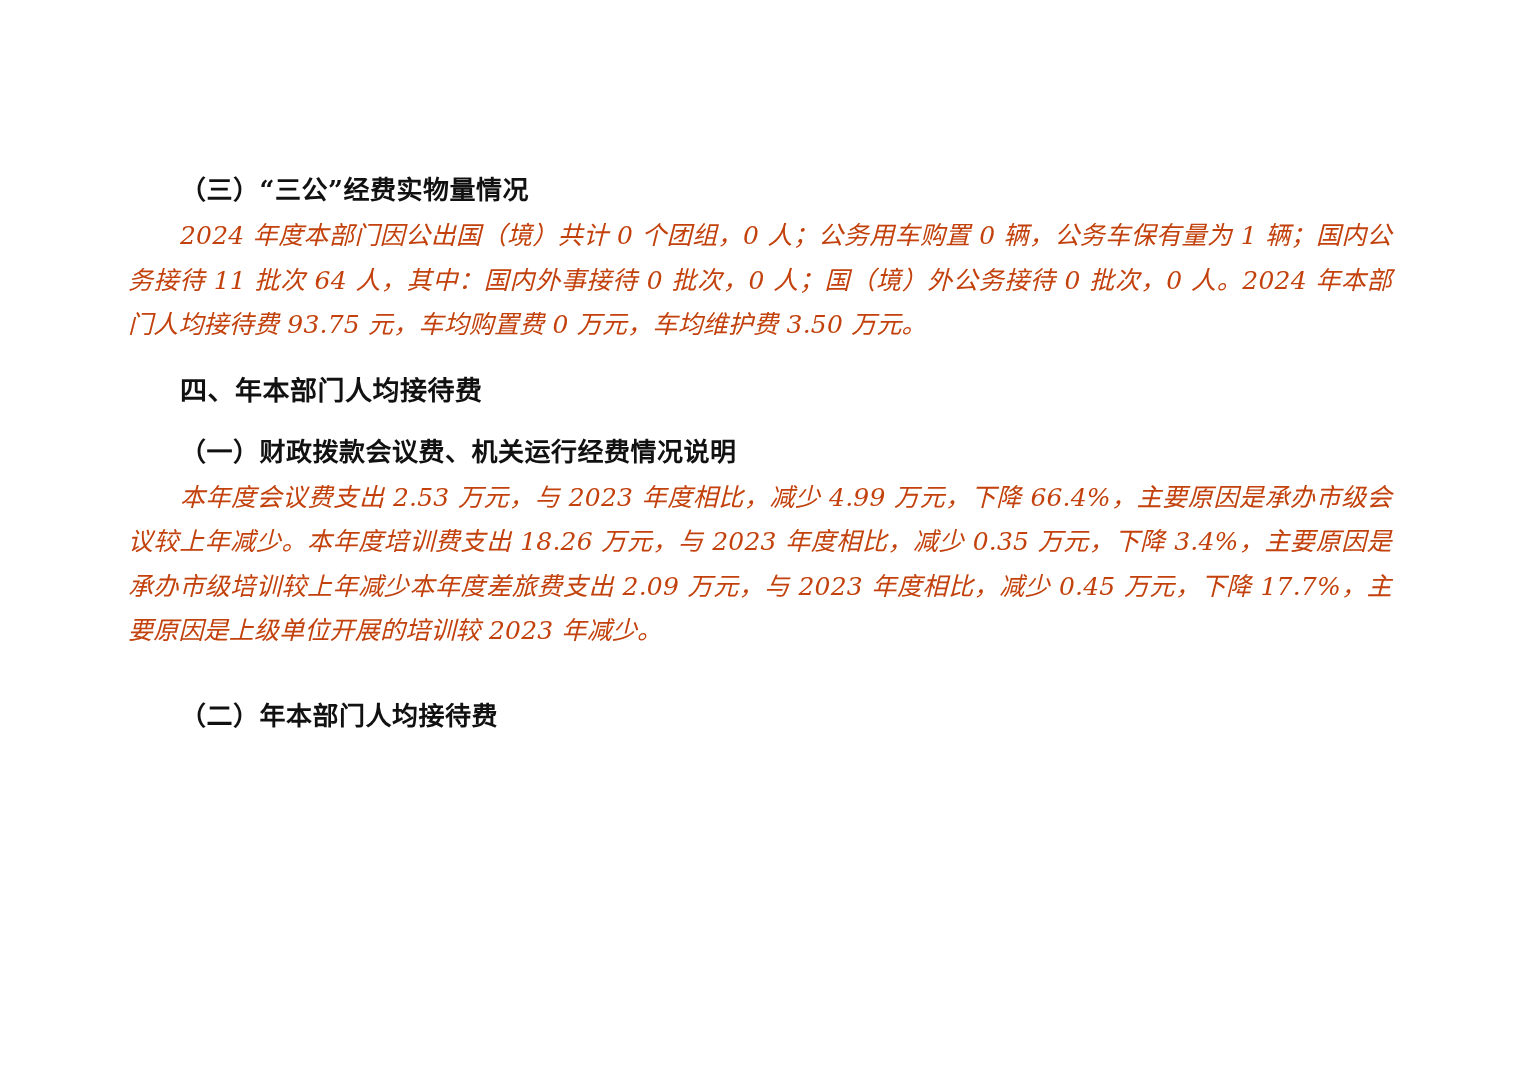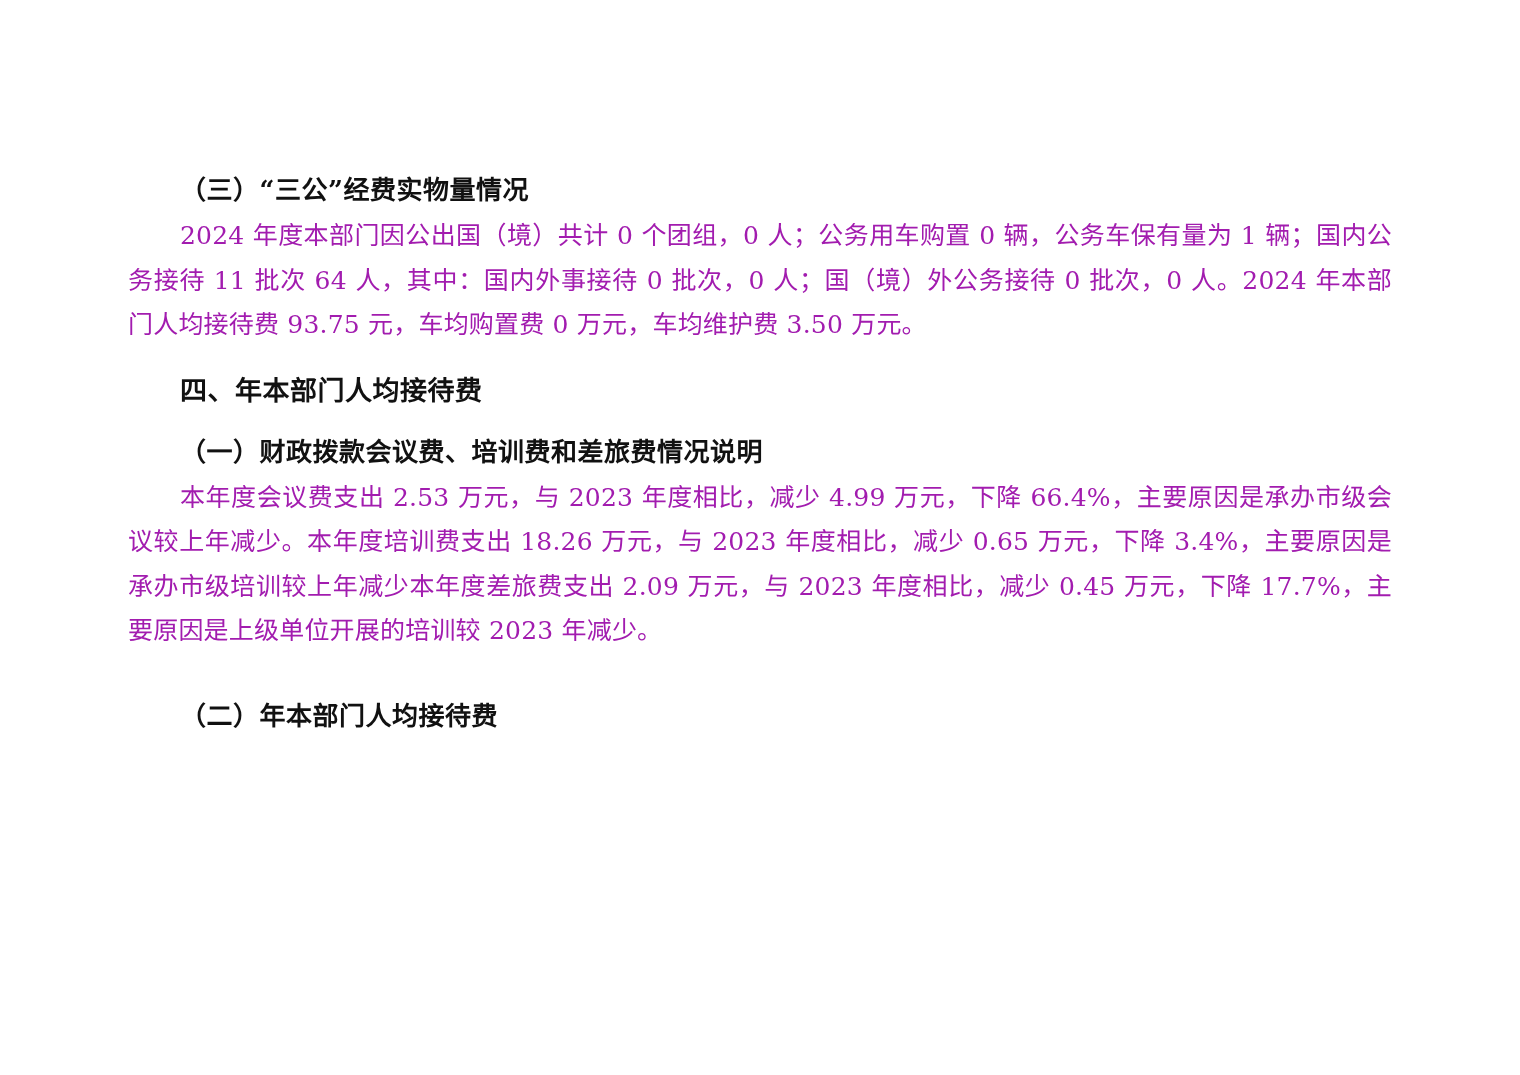--- a/index.html
+++ b/index.html
@@ -45,40 +45,41 @@
     margin-bottom: 4px;
   }
   p.para {
     font-size: 25px;
     line-height: 1.78;
     margin: 0 0 4px 0;
     text-indent: 52px;
     text-align: justify;
     text-justify: inter-ideograph;
     letter-spacing: 0.2px;
-    color: #a21caf;
+    color: #c2410c;
+    font-style: italic;
   }
   .block-gap {
     height: 18px;
   }
 </style>
 </head>
 <body>
 
 <div class="page">
   <div class="doc-body">
 
     <h3 class="heading heading-sub">（三）“三公”经费实物量情况</h3>
 
     <p class="para">2024 年度本部门因公出国（境）共计 0 个团组，0 人；公务用车购置 0 辆，公务车保有量为 1 辆；国内公务接待 11 批次 64 人，其中：国内外事接待 0 批次，0 人；国（境）外公务接待 0 批次，0 人。2024 年本部门人均接待费 93.75 元，车均购置费 0 万元，车均维护费 3.50 万元。</p>
 
     <h2 class="heading heading-2">四、年本部门人均接待费</h2>
 
-    <h3 class="heading heading-sub">（一）财政拨款会议费、培训费和差旅费情况说明</h3>
+    <h3 class="heading heading-sub">（一）财政拨款会议费、机关运行经费情况说明</h3>
 
-    <p class="para">本年度会议费支出 2.53 万元，与 2023 年度相比，减少 4.99 万元，下降 66.4%，主要原因是承办市级会议较上年减少。本年度培训费支出 18.26 万元，与 2023 年度相比，减少 0.65 万元，下降 3.4%，主要原因是承办市级培训较上年减少本年度差旅费支出 2.09 万元，与 2023 年度相比，减少 0.45 万元，下降 17.7%，主要原因是上级单位开展的培训较 2023 年减少。</p>
+    <p class="para">本年度会议费支出 2.53 万元，与 2023 年度相比，减少 4.99 万元，下降 66.4%，主要原因是承办市级会议较上年减少。本年度培训费支出 18.26 万元，与 2023 年度相比，减少 0.35 万元，下降 3.4%，主要原因是承办市级培训较上年减少本年度差旅费支出 2.09 万元，与 2023 年度相比，减少 0.45 万元，下降 17.7%，主要原因是上级单位开展的培训较 2023 年减少。</p>
 
     <div class="block-gap"></div>
 
     <h3 class="heading heading-sub">（二）年本部门人均接待费</h3>
 
   </div>
 </div>
 
 </body></html>

